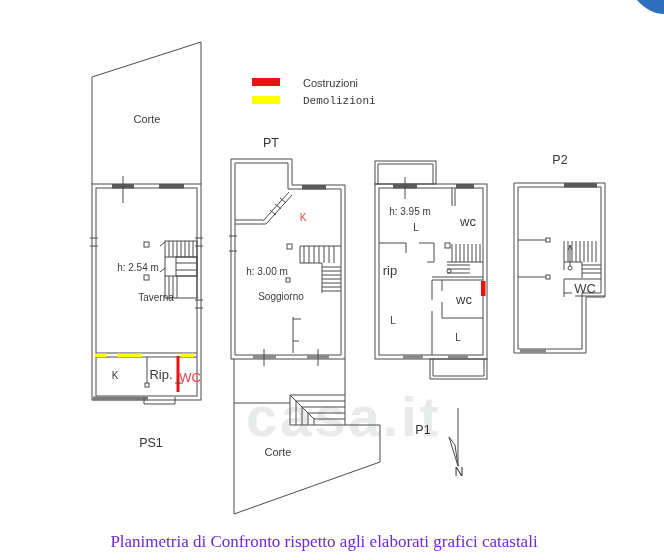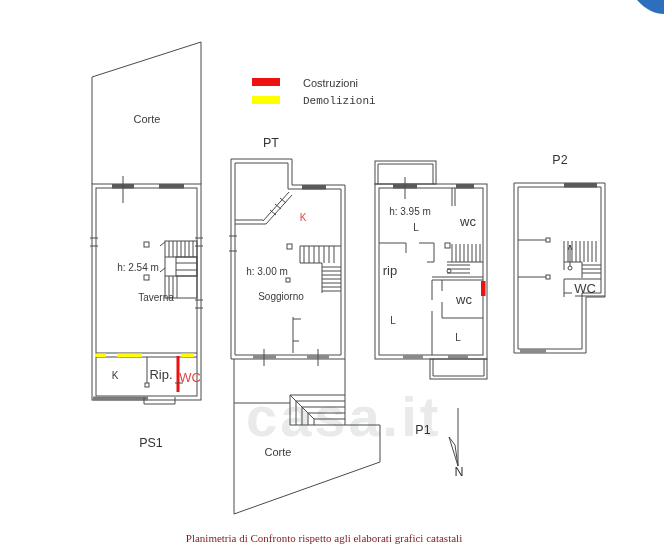--- a/index.html
+++ b/index.html
@@ -8,21 +8,21 @@
   .page svg.draw{position:absolute;left:0;top:0;z-index:1;}
   .wm{position:absolute;z-index:0;font-weight:bold;font-size:56px;letter-spacing:3px;
       color:#e9ebeb;user-select:none;}
   .lbl{position:absolute;z-index:2;transform:translate(-50%,-50%);white-space:nowrap;color:#2e2e2e;}
   .lbl.left{transform:translate(0,-50%);}
   .t12{font-size:12.5px;color:#333;}
   .t11{font-size:11px;color:#3a3a3a;}
   .t10{font-size:10px;color:#3a3a3a;}
   .t9{font-size:13px;color:#3a3a3a;}
   .caption{position:absolute;z-index:2;left:0;width:648px;text-align:center;
-           font-family:"Liberation Serif",serif;font-size:11px;color:#7f1d1d;}
+           font-family:"Liberation Serif",serif;font-size:17px;color:#6d28d9;}
 </style>
 </head>
 <body>
 
 <div class="page">
 
   <div class="wm" style="left:246px;top:384px;">casa.it</div>
 
   <svg class="draw" width="664" height="560" viewBox="0 0 664 560" fill="none" stroke="#4a4a4a" stroke-width="1">
 

